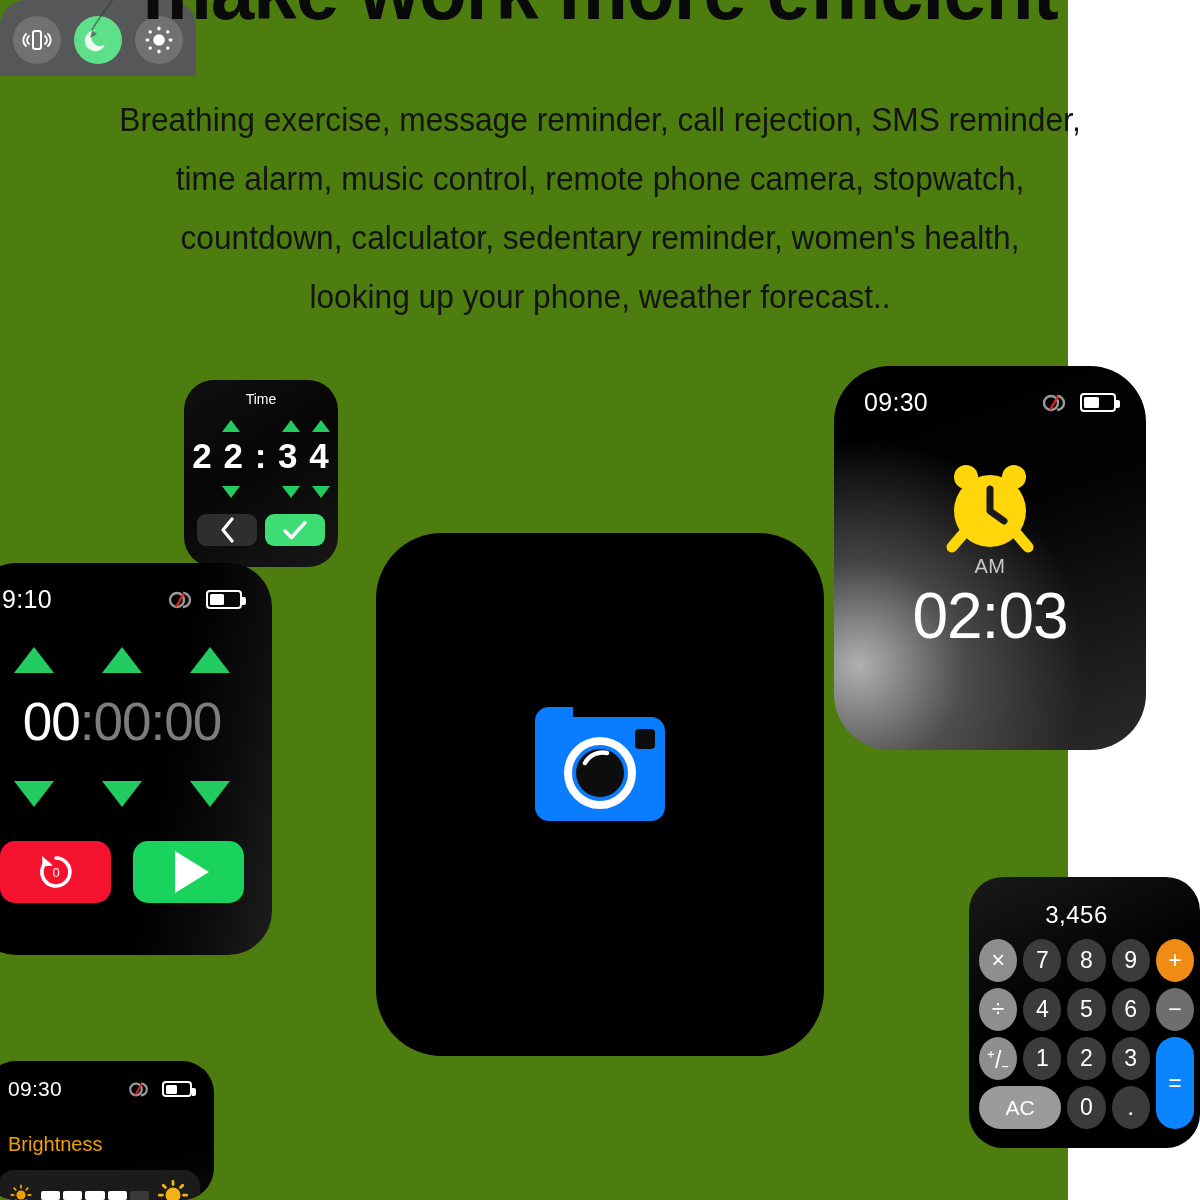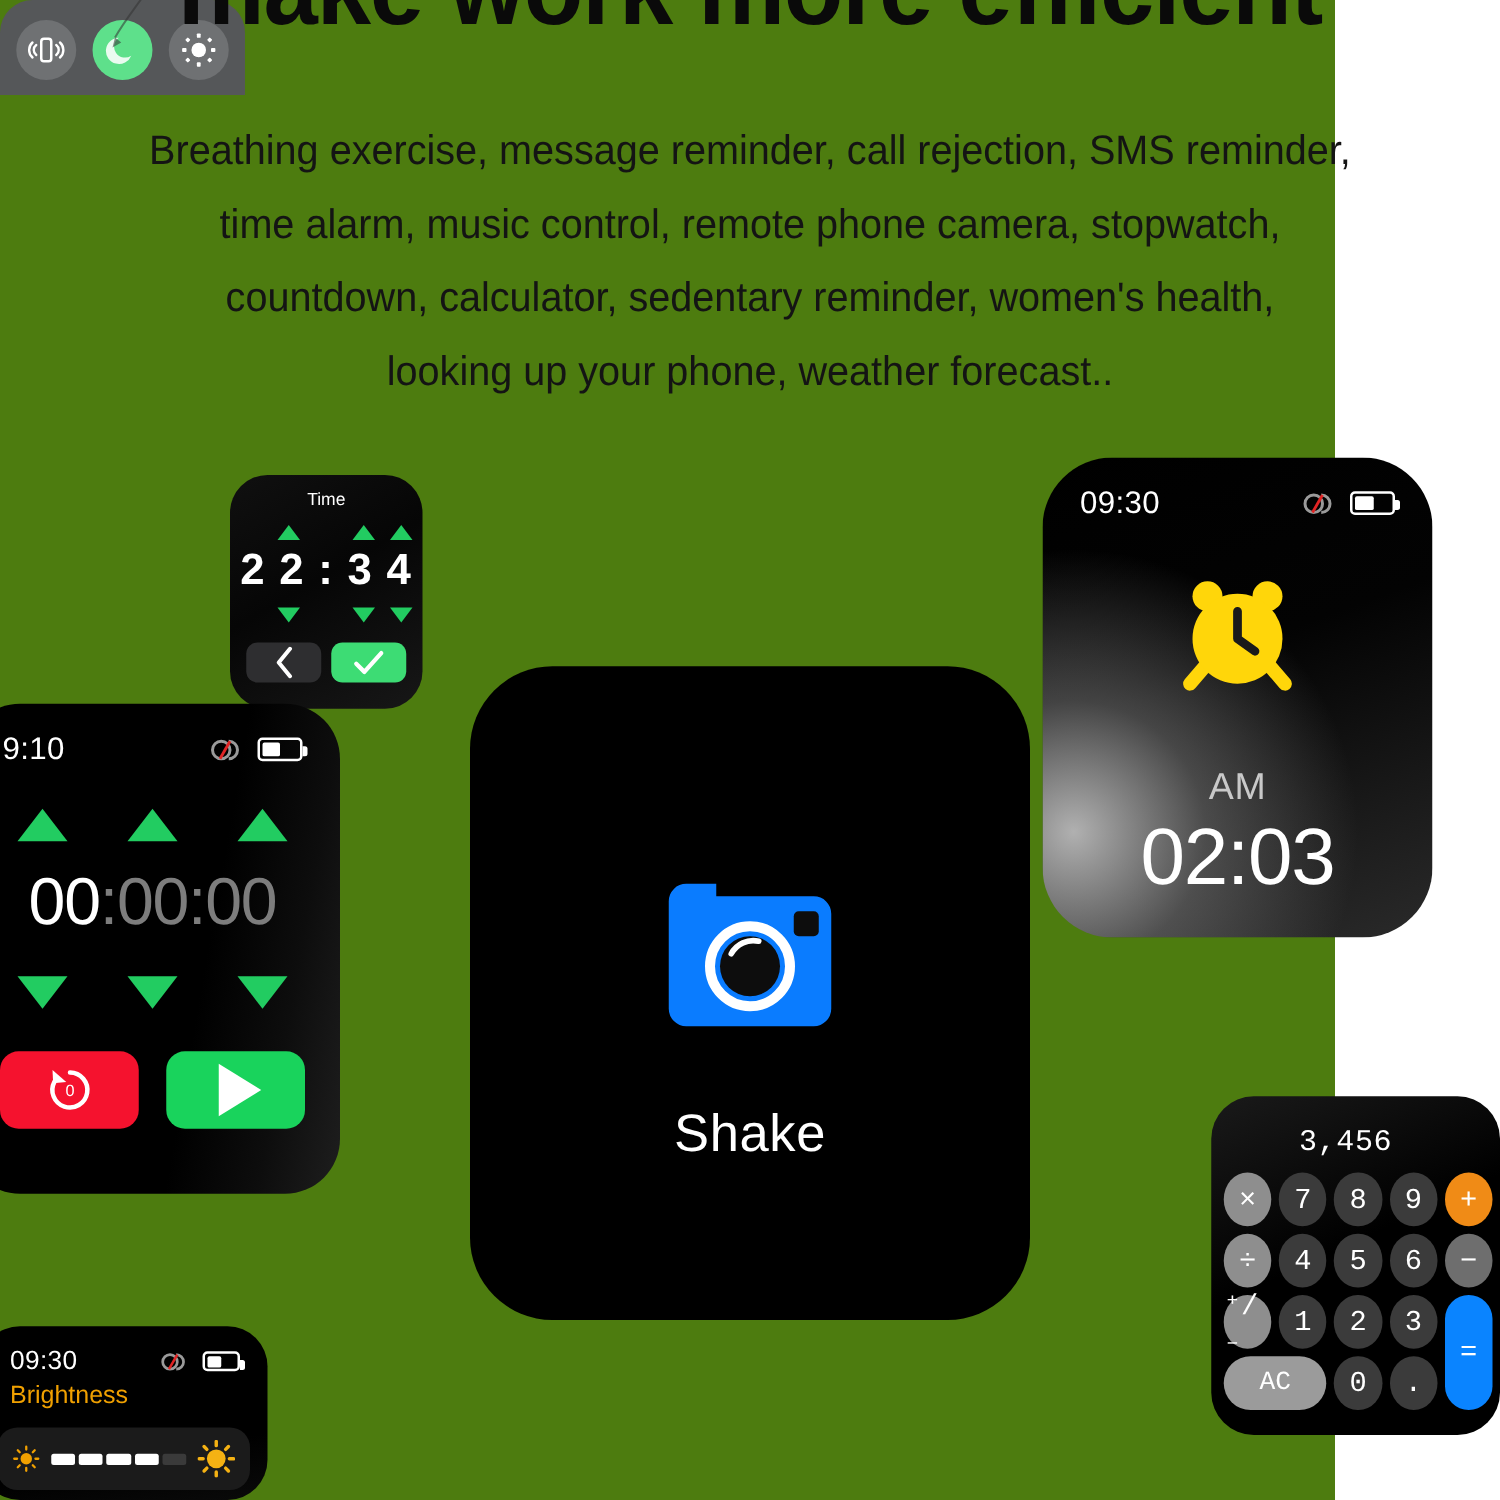--- a/index.html
+++ b/index.html
@@ -120,41 +120,40 @@
   
   #alarm-card {
     left: 834px; top: 366px; width: 312px; height: 384px;
     border-radius: 56px;
     background:
       radial-gradient(130% 105% at 8% 78%, rgba(190,190,190,.92) 0%, rgba(120,120,120,.55) 26%, rgba(40,40,40,0) 56%),
       linear-gradient(160deg,#000 0%,#030303 42%,#2a2a2a 100%);
   }
   #alarm-card .statusbar { padding: 22px 30px 0 30px; }
   .alarm-ico { margin: 42px auto 0 auto; width: 100px; height: 96px; display:block; }
-  .am-label { text-align:center; color:#c9c9c9; font-size:30px; margin-top: 58px; letter-spacing:.5px; }
+  .am-label { text-align:center; color:#c9c9c9; font-size:20px; letter-spacing:.5px; }
   .alarm-time { text-align:center; color:#fff; font-size:64px; font-weight:400; margin-top: 6px; letter-spacing:-1px; line-height:1; }
 
   
   #shake-card {
     left: 376px; top: 533px; width: 448px; height: 523px;
     border-radius: 66px;
     background: #000;
   }
   .cam-ico { display:block; margin: 150px auto 0 auto; width: 146px; height: 150px; }
   .shake-label {
     text-align:center; color:#fff; font-size:42px; margin-top: 50px; letter-spacing:.5px;
   }
 
   
   #calc-card {
     left: 969px; top: 877px; width: 231px; height: 271px;
     border-radius: 34px;
     background: linear-gradient(155deg,#1a1a1a 0%,#000 45%,#000 100%);
     padding: 8px 0 0 0;
-    font-family: Liberation Mono, monospace;
   }
   .calc-display {
     color:#fff; font-size:24px; text-align:center; margin: 16px 16px 0 0; letter-spacing:.5px;
   }
   .calc-grid {
     display:grid; grid-template-columns: repeat(5, 1fr);
     gap: 6px; padding: 10px 6px 8px 10px;
   }
   .key {
     height: 43px; border-radius: 50%;
@@ -168,21 +167,21 @@
   .k-eq   { background:#0a84ff; border-radius:22px; grid-row: span 2; height:92px; }
   .k-ac   { background:#9b9b9b; border-radius:22px; grid-column: span 2; font-size:21px; }
 
   
   #brightness-card {
     left: -16px; top: 1061px; width: 230px; height: 139px;
     border-radius: 32px;
     background: linear-gradient(170deg,#000 0%,#000 70%,#0a0a0a 100%);
   }
   #brightness-card .statusbar { padding: 16px 22px 0 24px; }
-  .br-title { color:#f0a000; font-size:20px; margin: 4px 0 0 24px; }
+  .br-title { color:#f0a000; font-size:20px; margin: 32px 0 0 24px; }
   .br-slider {
     margin: 14px 14px 0 14px; height: 50px; border-radius: 16px;
     background:#1b1b1b; display:flex; align-items:center; padding: 0 12px; gap: 9px;
   }
   .br-track { flex:1; display:flex; gap:3px; align-items:center; }
   .seg { height: 9px; flex:1; border-radius:2px; background:#3a3a3a; }
   .seg.on { background:#ffffff; }
 
   
   #quick-panel {
@@ -345,21 +344,20 @@
   </div>
 
   <div class="card" id="shake-card">
     <svg class="cam-ico" viewBox="0 0 146 150">
       <path d="M22 24 L46 24 L46 34 L124 34 A14 14 0 0 1 138 48 L138 124 A14 14 0 0 1 124 138 L22 138 A14 14 0 0 1 8 124 L8 38 A14 14 0 0 1 22 24 Z" fill="#0a7cff"></path>
       <rect x="108" y="46" width="20" height="20" rx="4" fill="#0d0d0d"></rect>
       <circle cx="73" cy="90" r="32" fill="none" stroke="#ffffff" stroke-width="8"></circle>
       <circle cx="73" cy="90" r="24" fill="#0d0d0d"></circle>
       <path d="M58 80 A20 20 0 0 1 80 70" stroke="#ffffff" stroke-width="4.5" fill="none" stroke-linecap="round"></path>
     </svg>
-    <div class="shake-label">Shake</div>
   </div>
 
   <div class="card" id="calc-card">
     <div class="calc-display">3,456</div>
     <div class="calc-grid" id="calc-grid">
         <div class="key k-fn">×</div>
         <div class="key k-num">7</div>
         <div class="key k-num">8</div>
         <div class="key k-num">9</div>
         <div class="key k-plus">+</div>

